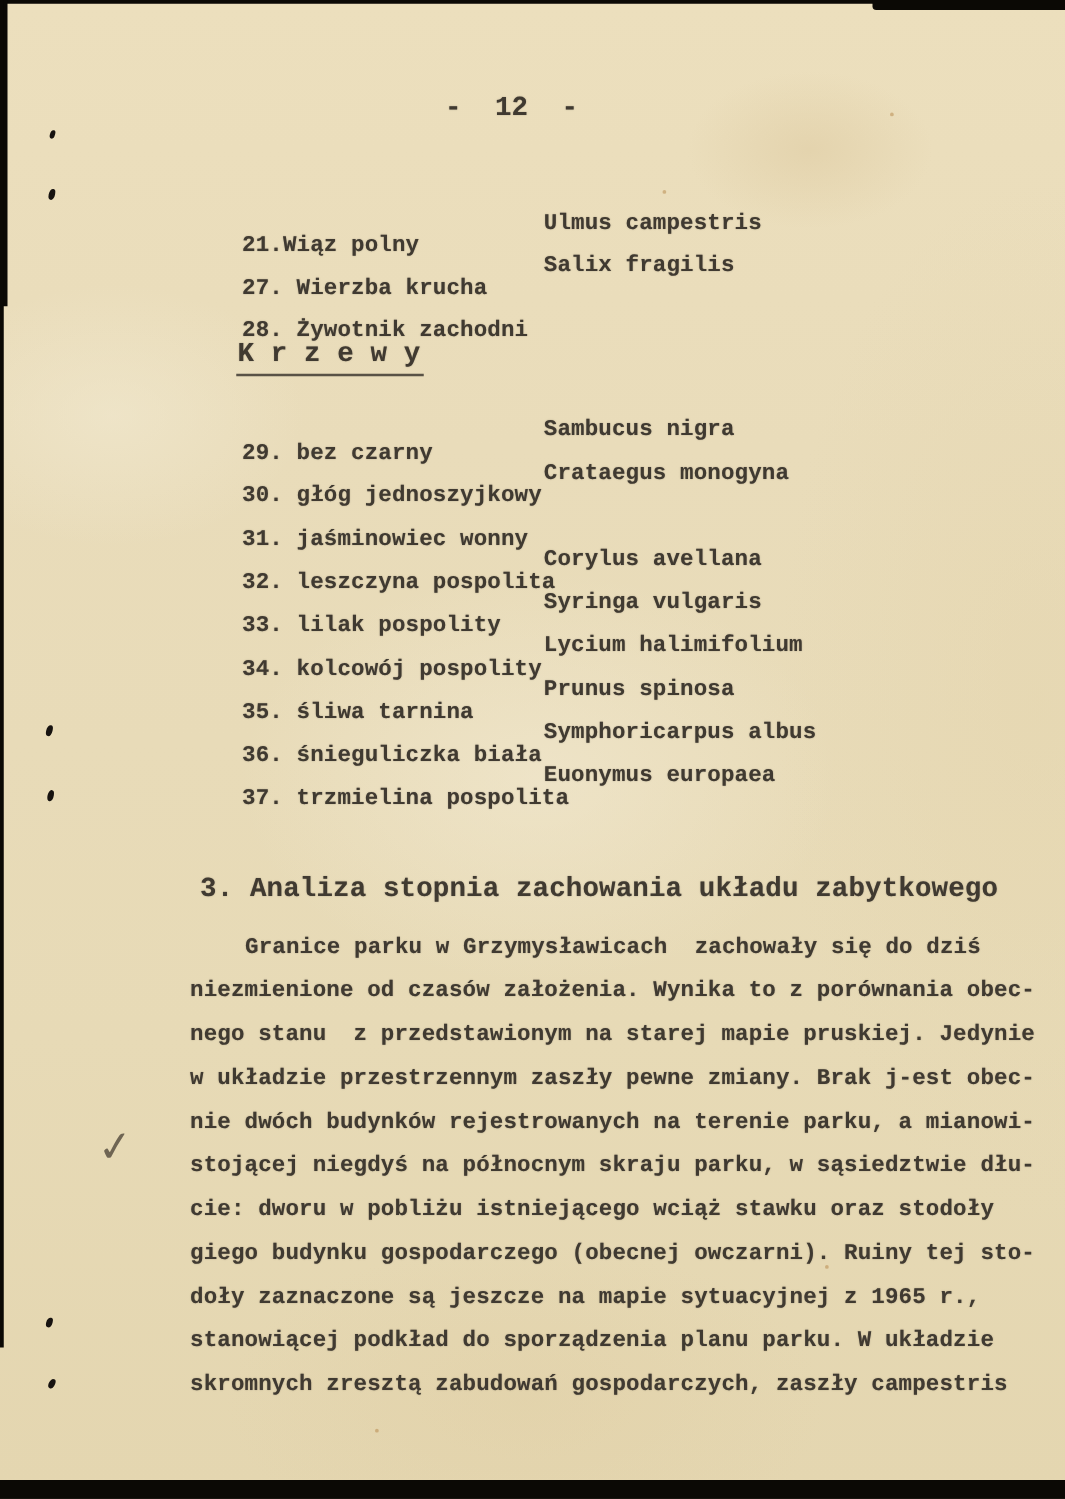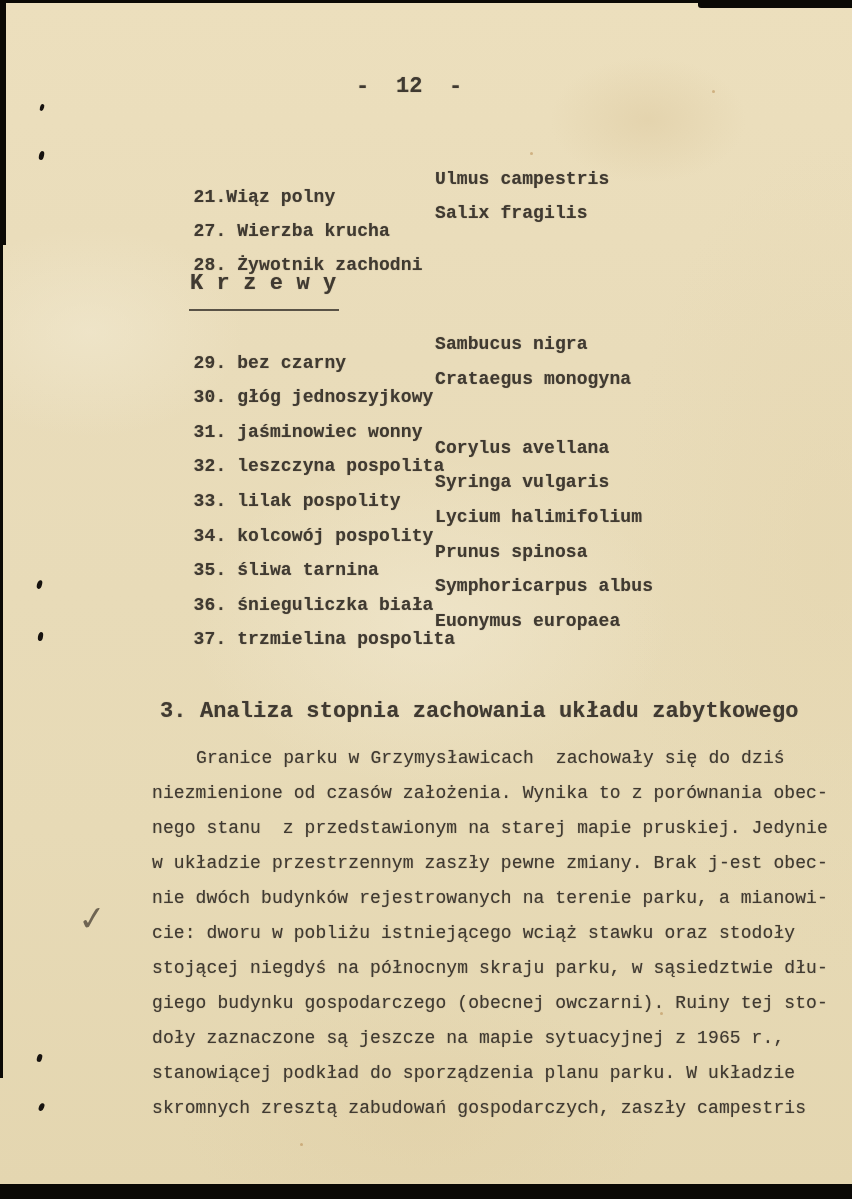--- a/index.html
+++ b/index.html
@@ -39,27 +39,27 @@
     font-size:18px;letter-spacing:0.1px;text-shadow:0 0 1px rgba(64,58,49,0.5);}
   #tree-list{left:150px;top:146px;}
   #tree-list .row{height:34px;line-height:34px;}
   #shrub-list{left:150px;top:311px;}
   #shrub-list .row{height:34.6px;line-height:34.6px;}
   .latin{position:absolute;left:285px;top:16px;}
   #page-number{left:356px;top:78px;line-height:18px;}
   #shrub-header{
     left:189px;top:272px;
     border-bottom:2.5px solid rgba(64,58,49,0.85);
-    padding:0 3px 13px 1px;
+    padding:0 3px 3px 1px;
   }
   #section-heading{left:160px;top:700px;}
   #paragraph{position:absolute;left:152px;top:741px;width:700px;}
   #paragraph .pline{
     height:35px;line-height:35px;white-space:pre;
-    color:#403a31;font-weight:400;font-size:18px;letter-spacing:0.1px;
+    color:#403a31;font-weight:700;font-size:18px;letter-spacing:0.1px;
     text-shadow:0 0 1px rgba(64,58,49,0.5);
   }
   #paragraph .pline:first-child{text-indent:44px;}
   
   .speck{position:absolute;background:#171310;border-radius:60% 40% 55% 45%;}
   #speck-1{left:40px;top:104px;width:4px;height:7px;transform:rotate(15deg);}
   #speck-2{left:39px;top:151px;width:5px;height:9px;transform:rotate(10deg);}
   #speck-3{left:37px;top:580px;width:5px;height:9px;transform:rotate(12deg);}
   #speck-4{left:38px;top:632px;width:5px;height:9px;transform:rotate(8deg);}
   #speck-5{left:37px;top:1054px;width:5px;height:8px;transform:rotate(14deg);}
@@ -142,22 +142,22 @@
 </div>
 
 <div class="tw" id="section-heading">3. Analiza stopnia zachowania układu zabytkowego</div>
 
 <div id="paragraph">
   <div class="pline">Granice parku w Grzymysławicach  zachowały się do dziś</div>
   <div class="pline">niezmienione od czasów założenia. Wynika to z porównania obec-</div>
   <div class="pline">nego stanu  z przedstawionym na starej mapie pruskiej. Jedynie</div>
   <div class="pline">w układzie przestrzennym zaszły pewne zmiany. Brak j-est obec-</div>
   <div class="pline">nie dwóch budynków rejestrowanych na terenie parku, a mianowi-</div>
+  <div class="pline">stojącej niegdyś na północnym skraju parku, w sąsiedztwie dłu-</div>
   <div class="pline">cie: dworu w pobliżu istniejącego wciąż stawku oraz stodoły</div>
-  <div class="pline">stojącej niegdyś na północnym skraju parku, w sąsiedztwie dłu-</div>
   <div class="pline">giego budynku gospodarczego (obecnej owczarni). Ruiny tej sto-</div>
   <div class="pline">doły zaznaczone są jeszcze na mapie sytuacyjnej z 1965 r.,</div>
   <div class="pline">stanowiącej podkład do sporządzenia planu parku. W układzie</div>
   <div class="pline">skromnych zresztą zabudowań gospodarczych, zaszły campestris</div>
 </div>
 
 <span id="checkmark">✓</span>
 
 <span class="speck" id="speck-1"></span>
 <span class="speck" id="speck-2"></span>

